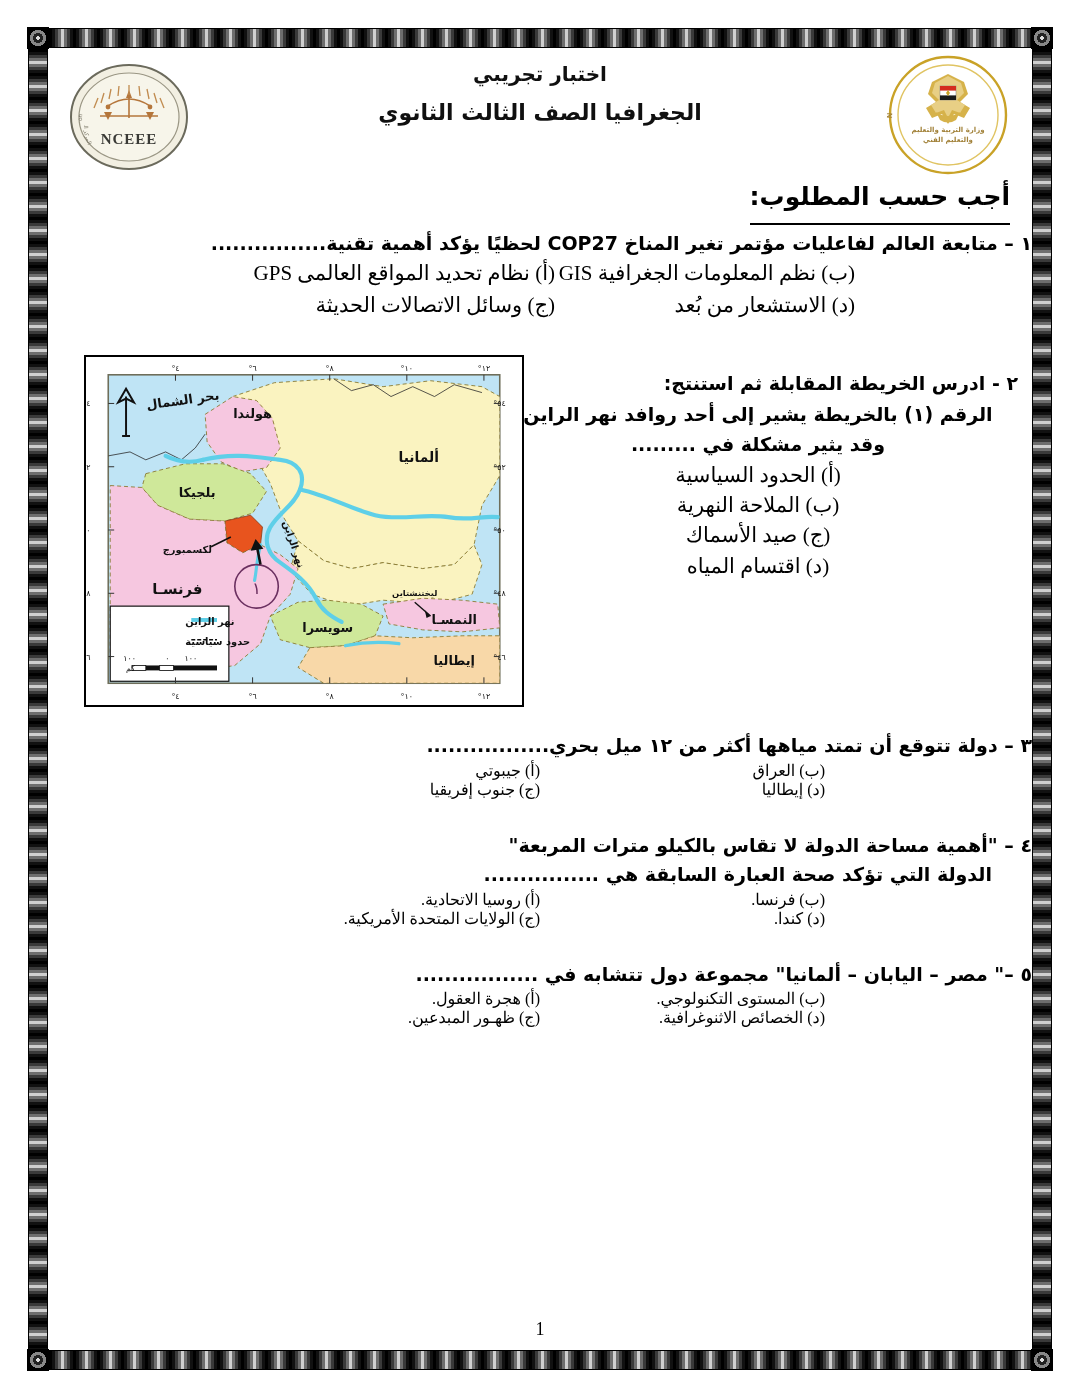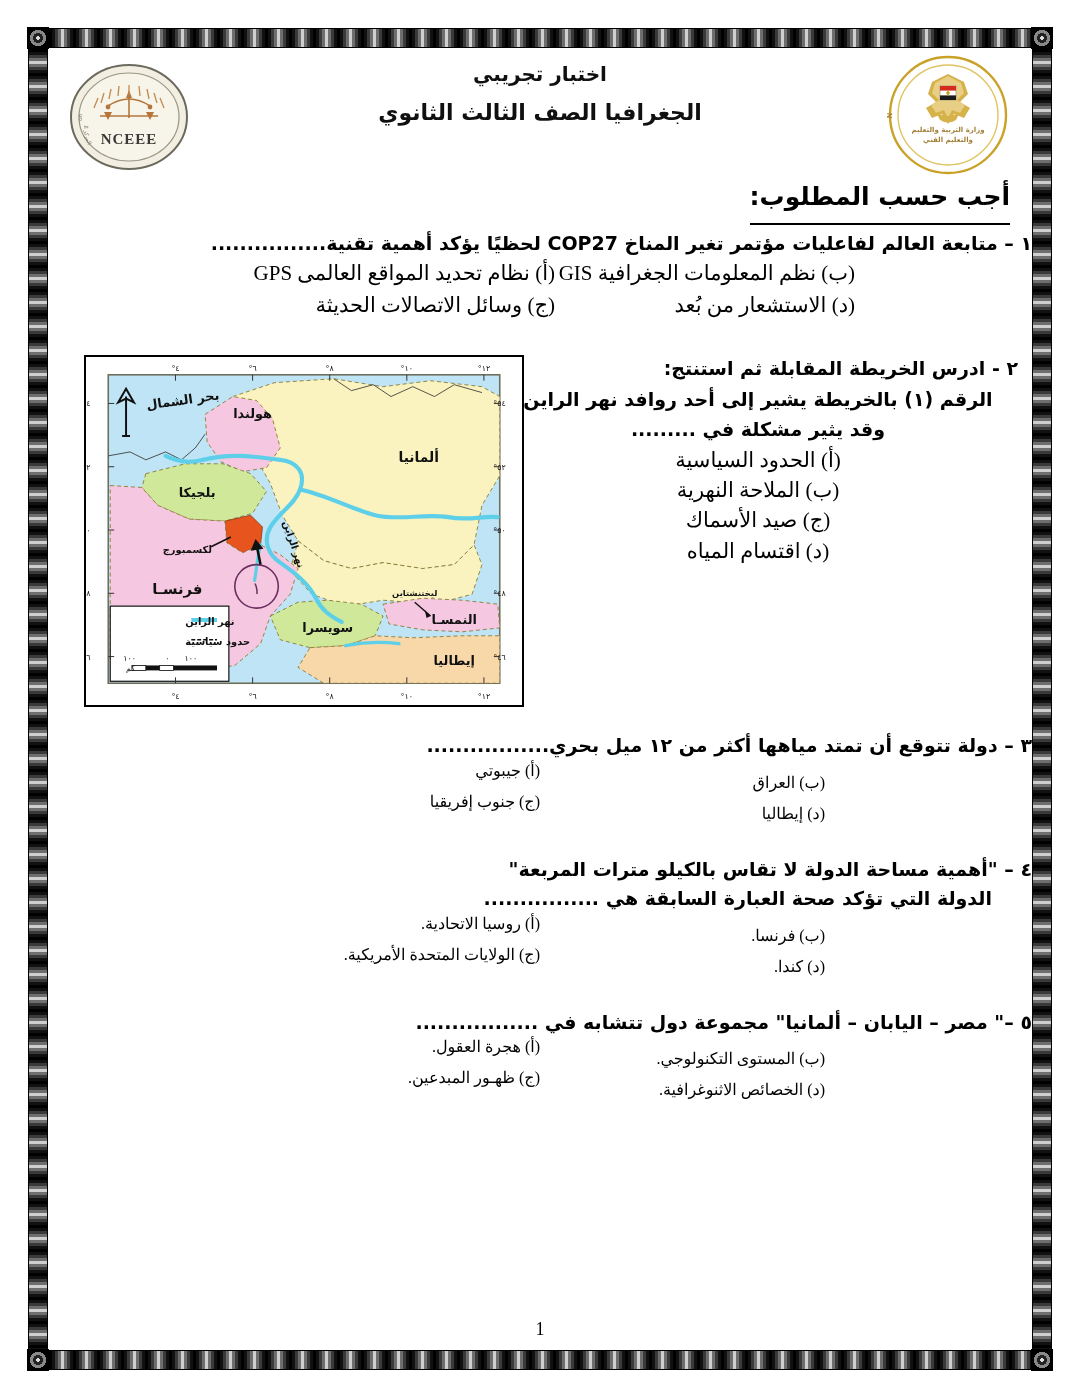--- a/index.html
+++ b/index.html
@@ -192,21 +192,21 @@
     box-sizing: border-box;
   }
   .map-svg { display: block; width: 100%; height: 100%; }
 
   
   .opts-2col {
     display: flex;
     justify-content: center;
     gap: 0;
   }
-  .opts-2col .col-b { width: 285px; text-align: right; margin-top: 12px; }
+  .opts-2col .col-b { width: 285px; text-align: right; }
   .opts-2col .col-a { width: 285px; text-align: right; }
 
   .page-number {
     position: absolute;
     left: 0; right: 0;
     bottom: 10px;
     text-align: center;
     font-family: "Liberation Serif", serif;
     font-size: 18px;
     color: #000;
@@ -315,21 +315,21 @@
         <div class="opt opt-a">(ج) وسائل الاتصالات الحديثة</div>
       </div>
     </div>
   </div>
 
   <div class="spacer-md"></div>
 
   <div class="question q2-wrap">
 
     <div class="q2-text">
-      <div class="line" style="text-align:right;">٢ - ادرس الخريطة المقابلة ثم استنتج:</div>
+      <div class="line" style="text-align:right;margin-top:15px;">٢ - ادرس الخريطة المقابلة ثم استنتج:</div>
       <div class="line">الرقم (١) بالخريطة يشير إلى أحد روافد نهر الراين</div>
       <div class="line">وقد يثير مشكلة في .........</div>
       <div class="opt-line">(أ) الحدود السياسية</div>
       <div class="opt-line">(ب) الملاحة النهرية</div>
       <div class="opt-line">(ج) صيد الأسماك</div>
       <div class="opt-line">(د) اقتسام المياه</div>
     </div>
 
     <div class="map-box">
       <svg class="map-svg" viewBox="0 0 440 352">

